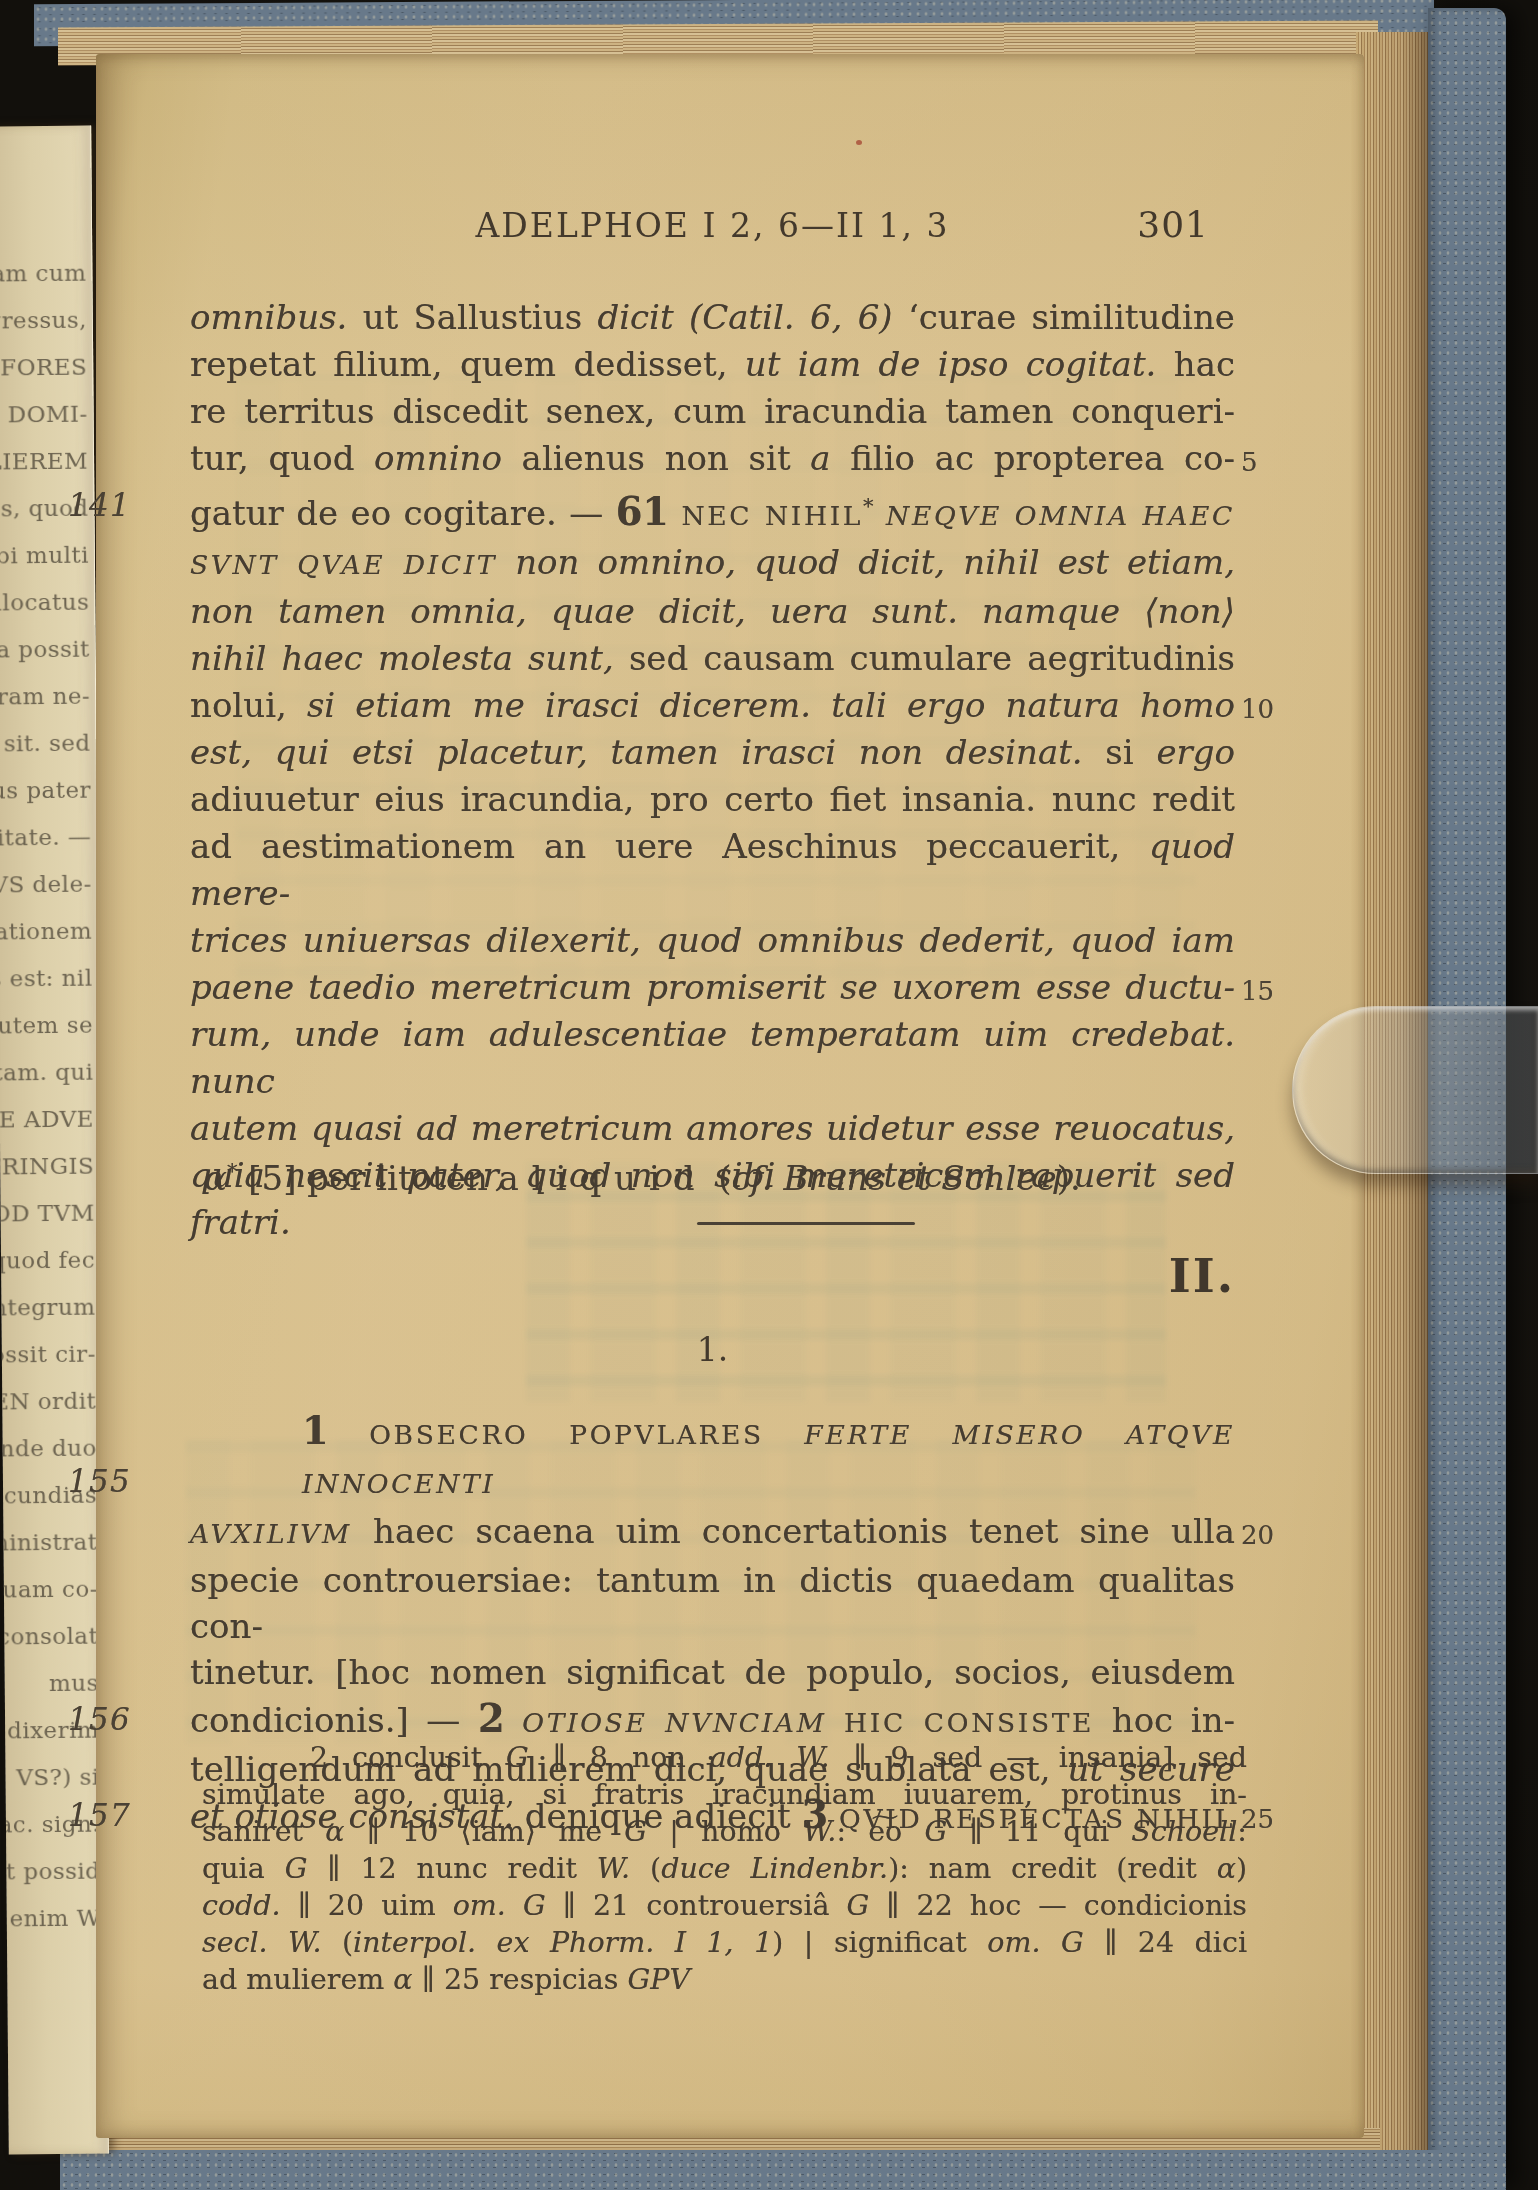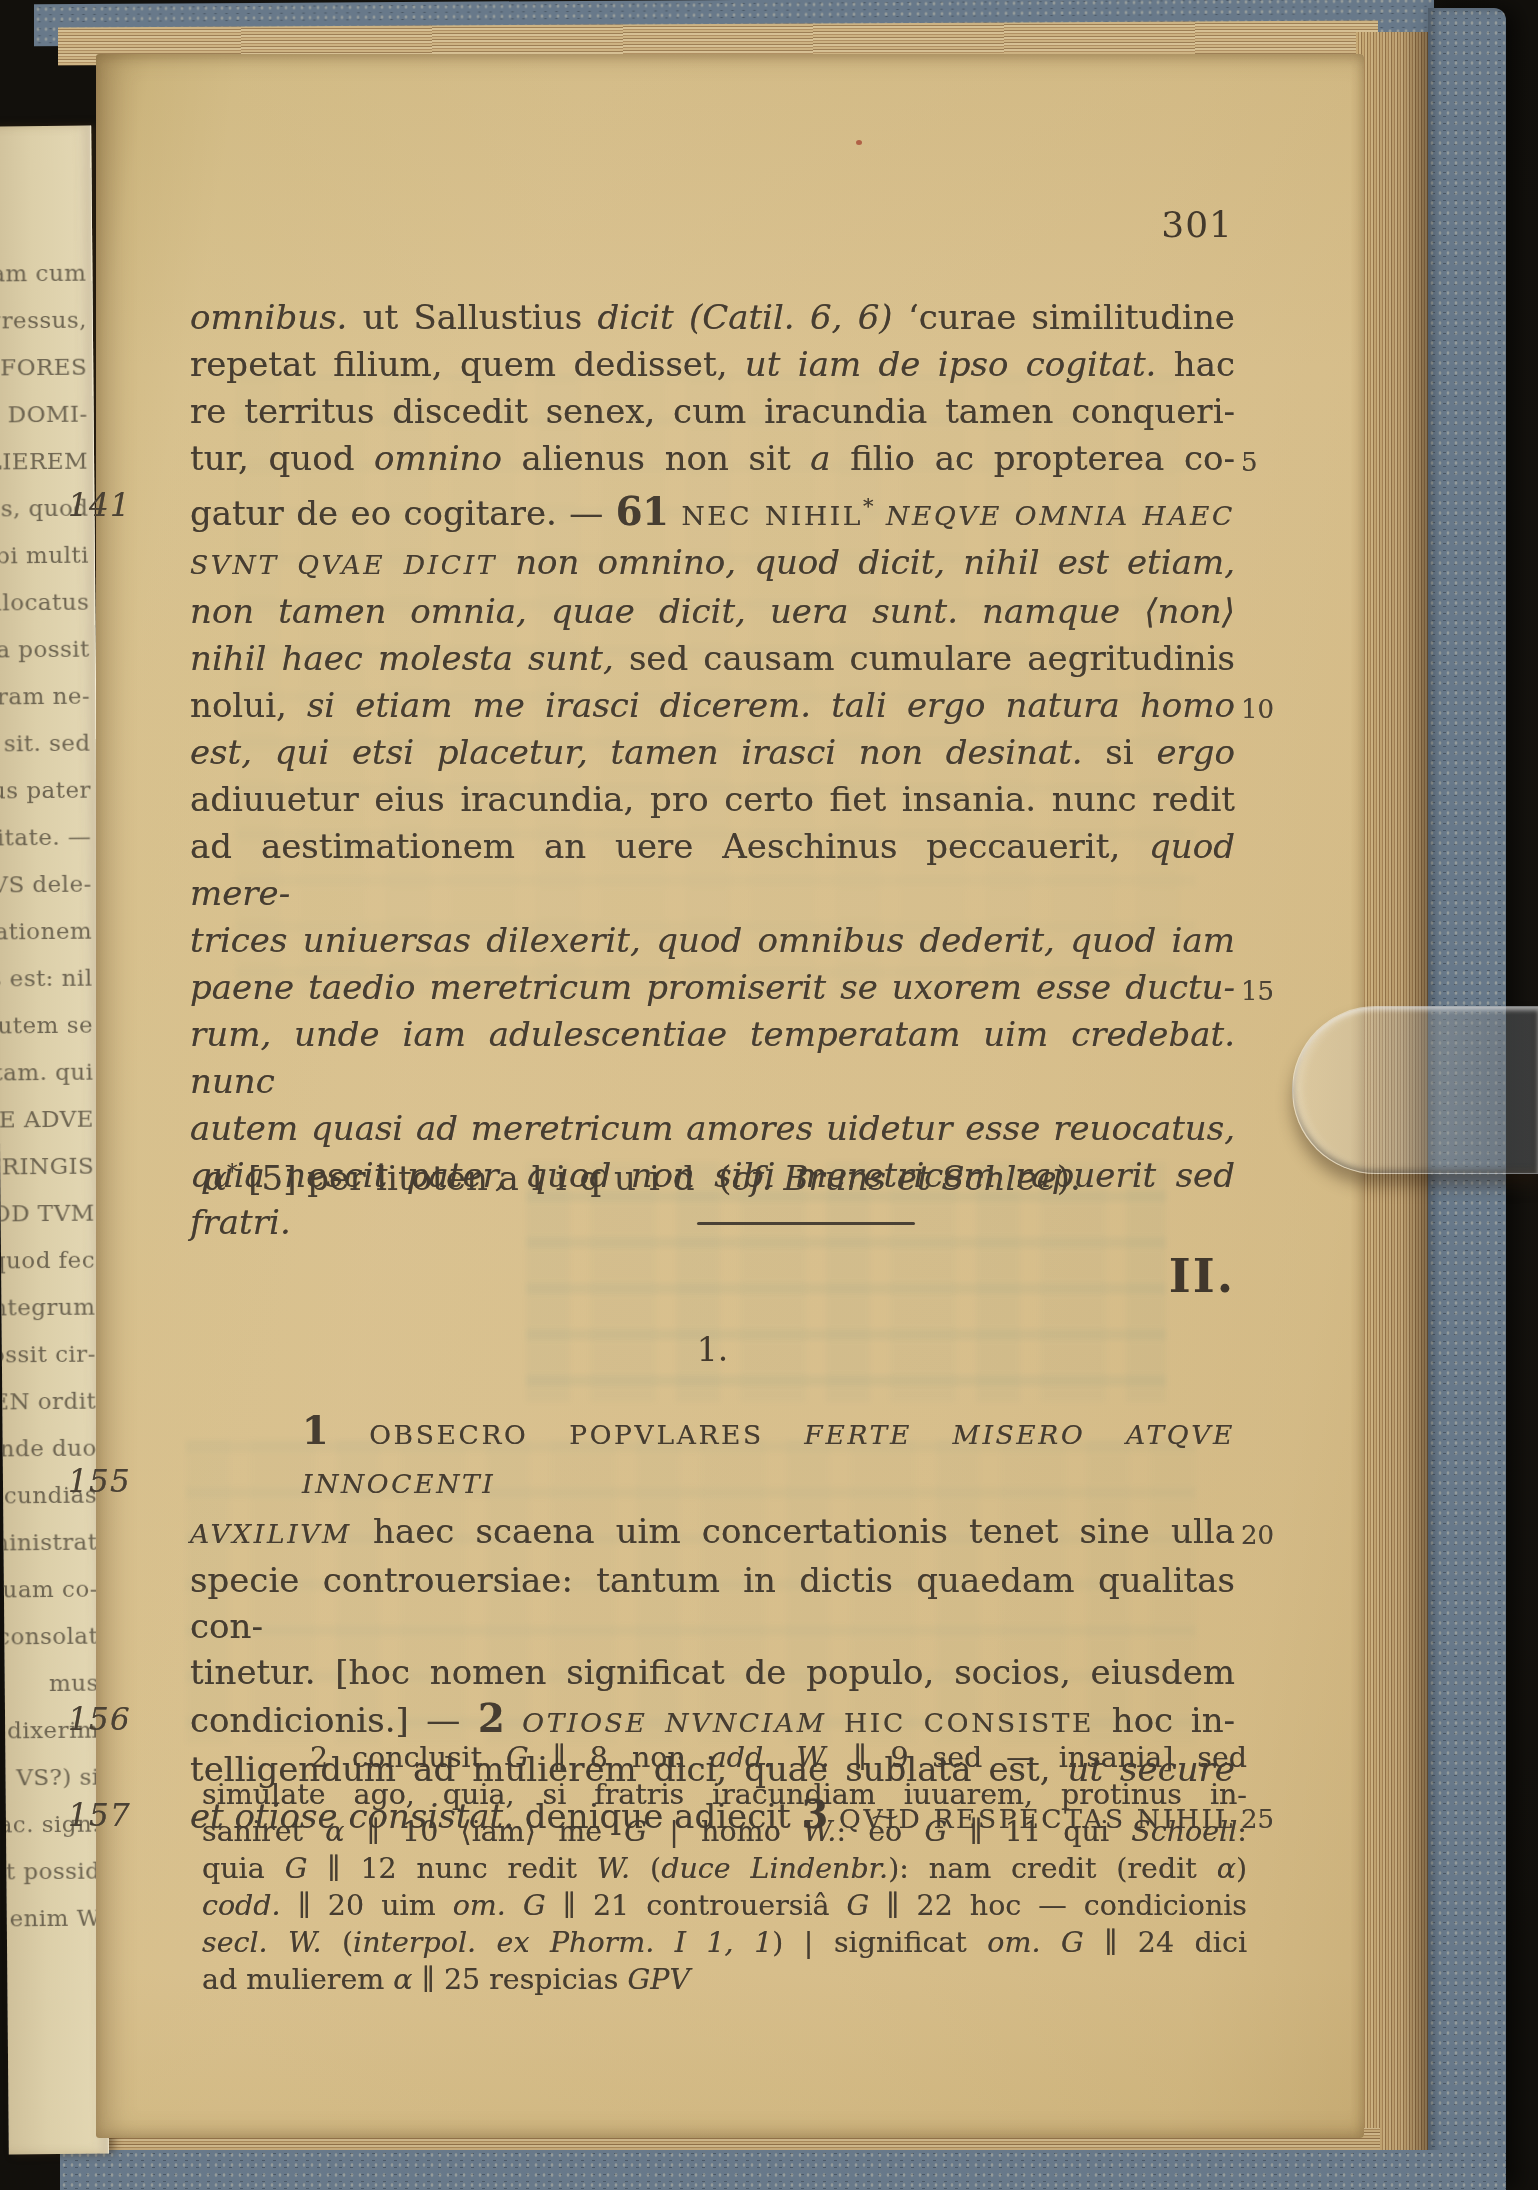--- a/index.html
+++ b/index.html
@@ -43,21 +43,21 @@
     background:linear-gradient(100deg,#cfbf98 0%,#e2d5b0 3.5%,#e9ddbc 9%,#ecdfc1 30%,#eadcbc 66%,#e6d7b4 88%,#ddcca6 100%),
                linear-gradient(0deg,#e3d4af 0%,#eadcbc 8%,#ecdfc1 85%,#e5d7b4 100%);
     background-blend-mode:multiply;
     box-shadow:inset 14px 0 26px rgba(95,70,38,.30), inset -4px 0 10px rgba(110,85,50,.18),
                inset 0 -6px 14px rgba(110,85,50,.14), inset 0 5px 10px rgba(110,85,50,.14);
     color:#463d31;}
   .abs{position:absolute;}
 
   .pg-header{left:94px;top:152px;width:1045px;height:47px;}
   .pg-title{position:absolute;left:0;right:0;text-align:center;font-size:33px;letter-spacing:2px;color:#43392c;}
-  .pg-num{position:absolute;right:2px;top:-2px;font-size:36px;letter-spacing:1px;color:#43392c;}
+  .pg-num{position:absolute;right:26px;top:-2px;font-size:36px;letter-spacing:1px;color:#43392c;}
 
   .main-lines{left:94px;width:1045px;font-size:34px;line-height:47px;}
   .app-lines{left:94px;width:1045px;font-size:28.5px;line-height:37px;margin-left:12px;}
   .line{position:relative;text-align:justify;text-align-last:justify;
     text-shadow:0 0 .5px rgba(62,52,40,.55);}
   .line.nj{text-align:center;text-align-last:left;}
   .it{font-style:italic;}
   .bd{font-weight:bold;font-size:1.13em;}
   .sc{font-size:.78em;letter-spacing:.1em;}
   .ls{letter-spacing:.38em;}
@@ -147,20 +147,21 @@
       <span class="frag" style="top: 1779px;">enim W</span>
     </div>
 
   <div class="page">
     <div class="ghost ghost3"></div>
     <div class="ghost ghost1"></div>
     <div class="ghost ghost2"></div>
     <div class="speck"></div>
 
     <div class="abs pg-header">
+      <div class="pg-title">ADELPHOE I 2, 6—II 1, 3</div>
       <div class="pg-num">301</div>
     </div>
 
     <div class="abs main-lines commentary-block">
         <div class="line"><span class="it">omnibus.</span><span class=""> ut Sallustius </span><span class="it">dicit (Catil. 6, 6)</span><span class=""> ‘curae similitudine</span></div>
         <div class="line"><span class="">repetat filium, quem dedisset, </span><span class="it">ut iam de ipso cogitat.</span><span class=""> hac</span></div>
         <div class="line"><span class="">re territus discedit senex, cum iracundia tamen conqueri-</span></div>
         <div class="line"><span class="">tur, quod </span><span class="it">omnino</span><span class=""> alienus non sit </span><span class="it">a</span><span class=""> filio ac propterea co-</span><span class="mnr">5</span></div>
         <div class="line"><span class="">gatur de eo cogitare. — </span><span class="bd">61</span><span class=""> </span><span class="sc">NEC NIHIL</span><span class="sup">*</span><span class=""> </span><span class="sc it">NEQVE OMNIA HAEC</span><span class="mnl">141</span></div>
         <div class="line"><span class="sc it">SVNT QVAE DICIT</span><span class=""> </span><span class="it">non omnino, quod dicit, nihil est etiam,</span></div>

